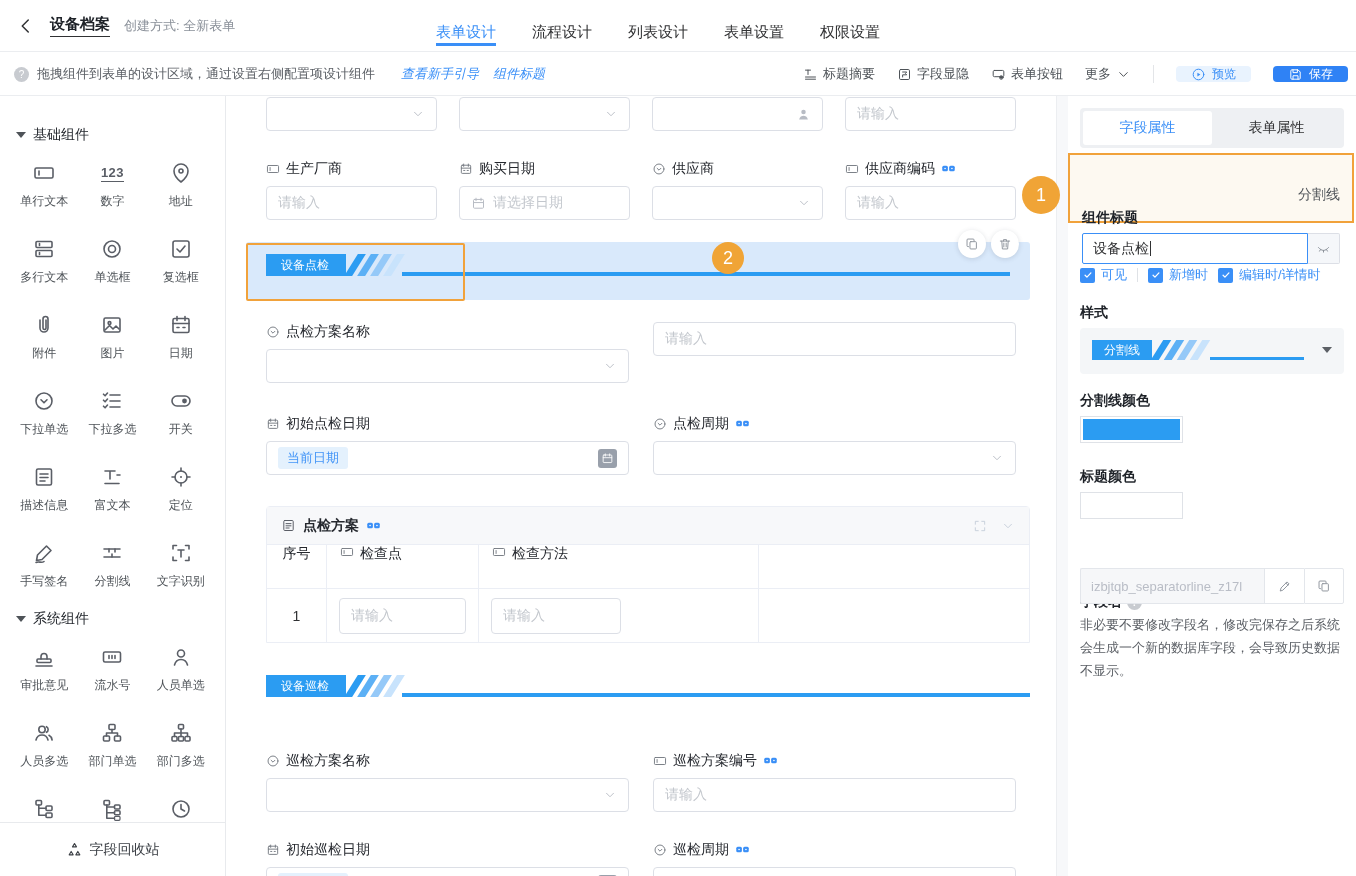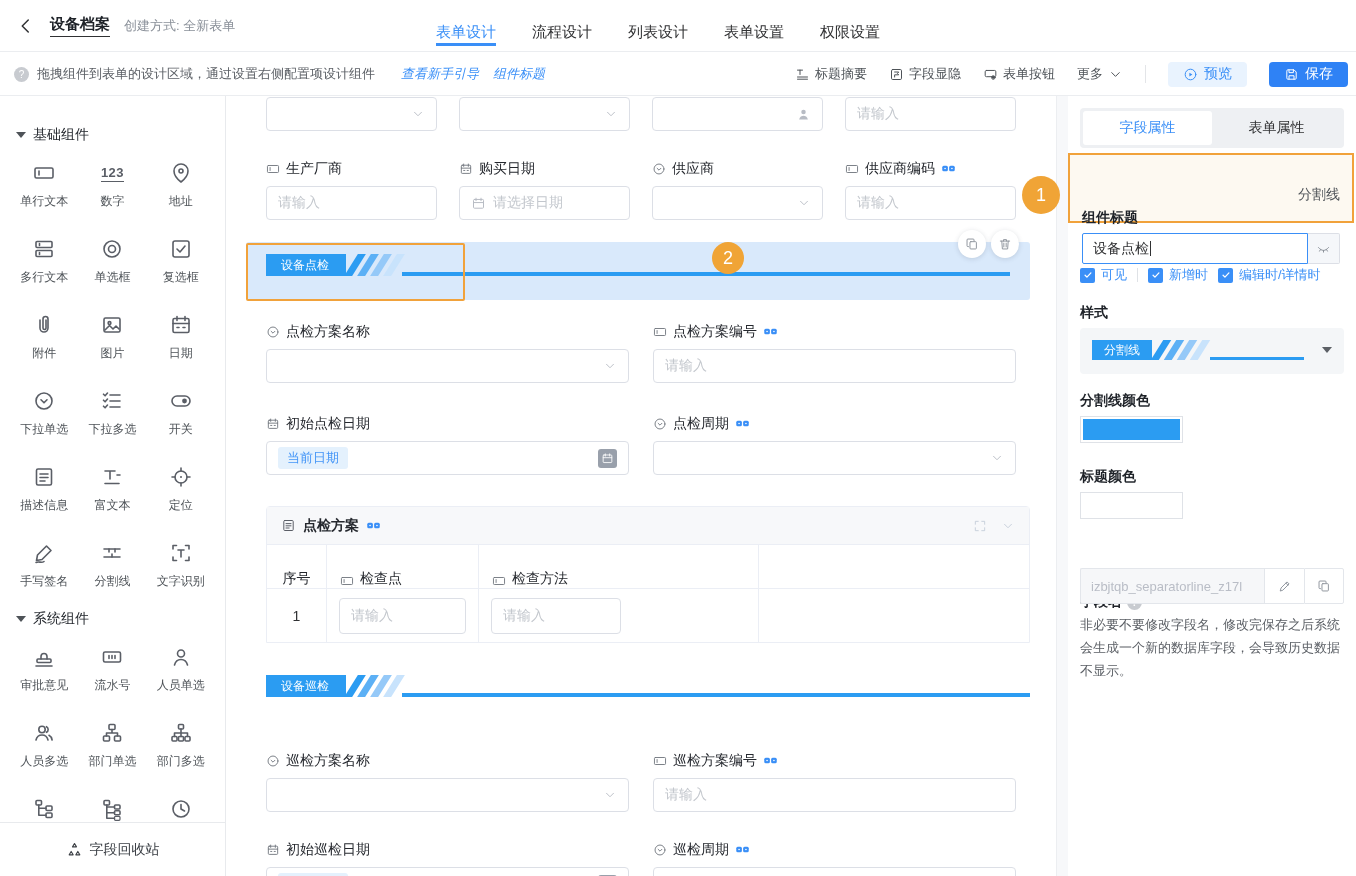--- a/index.html
+++ b/index.html
@@ -21,21 +21,21 @@
   
   .infobar { position:absolute; left:0; top:52px; width:1356px; height:44px; background:#fff; border-bottom:1px solid #ebedf0; z-index:29; }
   .ib-left { position:absolute; left:14px; top:0; height:44px; display:flex; align-items:center; gap:8px; font-size:13px; color:#5c6066; }
   .qcircle { width:15px; height:15px; border-radius:50%; background:#c8cbd0; color:#fff; font-size:10px; display:inline-flex; align-items:center; justify-content:center; flex:none; }
   .ib-links { display:flex; gap:14px; margin-left:18px;font-style:italic; }
   .ib-links span { color:#3a8ff7; cursor:pointer; }
   .ib-right { position:absolute; right:8px; top:0; height:44px; display:flex; align-items:center; gap:22px;justify-content:center; }
   .tool-item { display:flex; align-items:center; gap:5px; font-size:13px; color:#4e5358; cursor:pointer; }
   .tool-item .icn svg { width:15px; height:15px; }
   .vdiv { width:1px; height:18px; background:#e3e5e8; }
-  .btn { height:25px; border-radius:4px; display:flex; align-items:center; gap:6px; padding:0 15px; font-size:14px; cursor:pointer; }
+  .btn { height:16px; border-radius:4px; display:flex; align-items:center; gap:6px; padding:0 15px; font-size:12px; cursor:pointer; }
   .btn.preview { background:#e9f3fe; color:#3a8ff7; }
   .btn.save { background:#2f82f5; color:#fff; }
   .btn .icn svg { width:15px; height:15px; }
 
   
   .sidebar { position:absolute; left:0; top:96px; width:226px; height:780px; background:#fff; border-right:1px solid #e8eaed; overflow:hidden; }
   .sb-inner { padding:18px 0 0 0; }
   .grp-title { display:flex; align-items:center; gap:7px; font-size:14px; color:#1f2329; padding:0 16px; margin:12px 0 16px; }
   .tri { width:0; height:0; border-left:5px solid transparent; border-right:5px solid transparent; border-top:6px solid #4e5358; }
   .cgrid { display:grid; grid-template-columns:1fr 1fr 1fr; row-gap:26px; padding:0 10px; margin-bottom:20px; }
@@ -86,21 +86,21 @@
 
   
   .dtable { position:absolute; left:40px; top:410px; width:764px; border:1px solid #ebeef5; border-radius:4px 4px 0 0; }
   .dt-head { height:38px; background:#f7f8fa; border-bottom:1px solid #ebeef5; display:flex; align-items:center; padding:0 14px; gap:7px; }
   .dt-title { font-size:14px; font-weight:bold; color:#25282e; }
   .dt-head .ticon { color:#5a5e66; } .dt-head .ticon svg { width:15px; height:15px; }
   .dt-head .linkicon { color:#3a8ff7; } .dt-head .linkicon svg { width:15px; height:15px; }
   .dt-right { margin-left:auto; display:flex; gap:14px; color:#c5cdd9; }
   .dt-right svg { width:14px; height:14px; }
   .dt-cols { display:flex; height:44px; border-bottom:1px solid #ebeef5; }
-  .dt-col { display:flex; align-items:flex-end; gap:6px; padding:0 13px; font-size:14px; color:#25282e; border-right:1px solid #ebeef5; }
+  .dt-col { display:flex; align-items:flex-start; gap:6px; padding:0 13px; font-size:14px; color:#25282e; border-right:1px solid #ebeef5; }
   .dt-col:last-child { border-right:none; }
   .dt-col .ficon { color:#737880; } .dt-col .ficon svg { width:14px; height:14px; }
   .dt-row { display:flex; height:53px; }
   .dt-cell { display:flex; align-items:center; padding:0 12px; font-size:14px; color:#303133; border-right:1px solid #ebeef5; }
   .dt-cell:last-child { border-right:none; }
   .dt-cell .ctl { width:130px; height:36px; }
   .c-idx { width:60px; justify-content:center; }
   .c-2 { width:152px; } .c-3 { width:280px; } .c-rest { flex:1; }
 
   
@@ -672,37 +672,20 @@
           </div>
           <div class="ctl select">
             <span class="icn caret">
               <svg viewBox="0 0 24 24" fill="none" stroke="currentColor" stroke-width="1.6" stroke-linecap="round" stroke-linejoin="round">
                 <path d="M6 9l6 6 6-6"></path>
               </svg>
             </span>
           </div>
         </div>
         <div class="fblock">
-          <div class="flabel">
-            <span class="icn ficon">
-              <svg viewBox="0 0 24 24" fill="none" stroke="currentColor" stroke-width="1.6" stroke-linecap="round" stroke-linejoin="round">
-                <rect x="2.5" y="6" width="19" height="12" rx="1.5"></rect>
-                <path d="M7 9.5v5"></path>
-              </svg>
-            </span>
-            <span class="ltext">点检方案编号</span>
-            <span class="icn linkicon">
-              <svg viewBox="0 0 24 24" fill="none" stroke="currentColor" stroke-width="1.6" stroke-linecap="round" stroke-linejoin="round">
-                <rect x="2" y="7.5" width="9" height="9" rx="2.4" fill="currentColor" stroke="none"></rect>
-                <rect x="13" y="7.5" width="9" height="9" rx="2.4" fill="currentColor" stroke="none"></rect>
-                <circle cx="6.5" cy="12" r="1.3" fill="#fff" stroke="none"></circle>
-                <circle cx="17.5" cy="12" r="1.3" fill="#fff" stroke="none"></circle>
-              </svg>
-            </span>
-          </div>
           <div class="ctl">
             <span class="ph">请输入</span>
           </div>
         </div>
       </div>
     <div class="frow wide" id="sec1-row2" style="top:318px;">
         <div class="fblock">
           <div class="flabel">
             <span class="icn ficon">
               <svg viewBox="0 0 24 24" fill="none" stroke="currentColor" stroke-width="1.6" stroke-linecap="round" stroke-linejoin="round">

